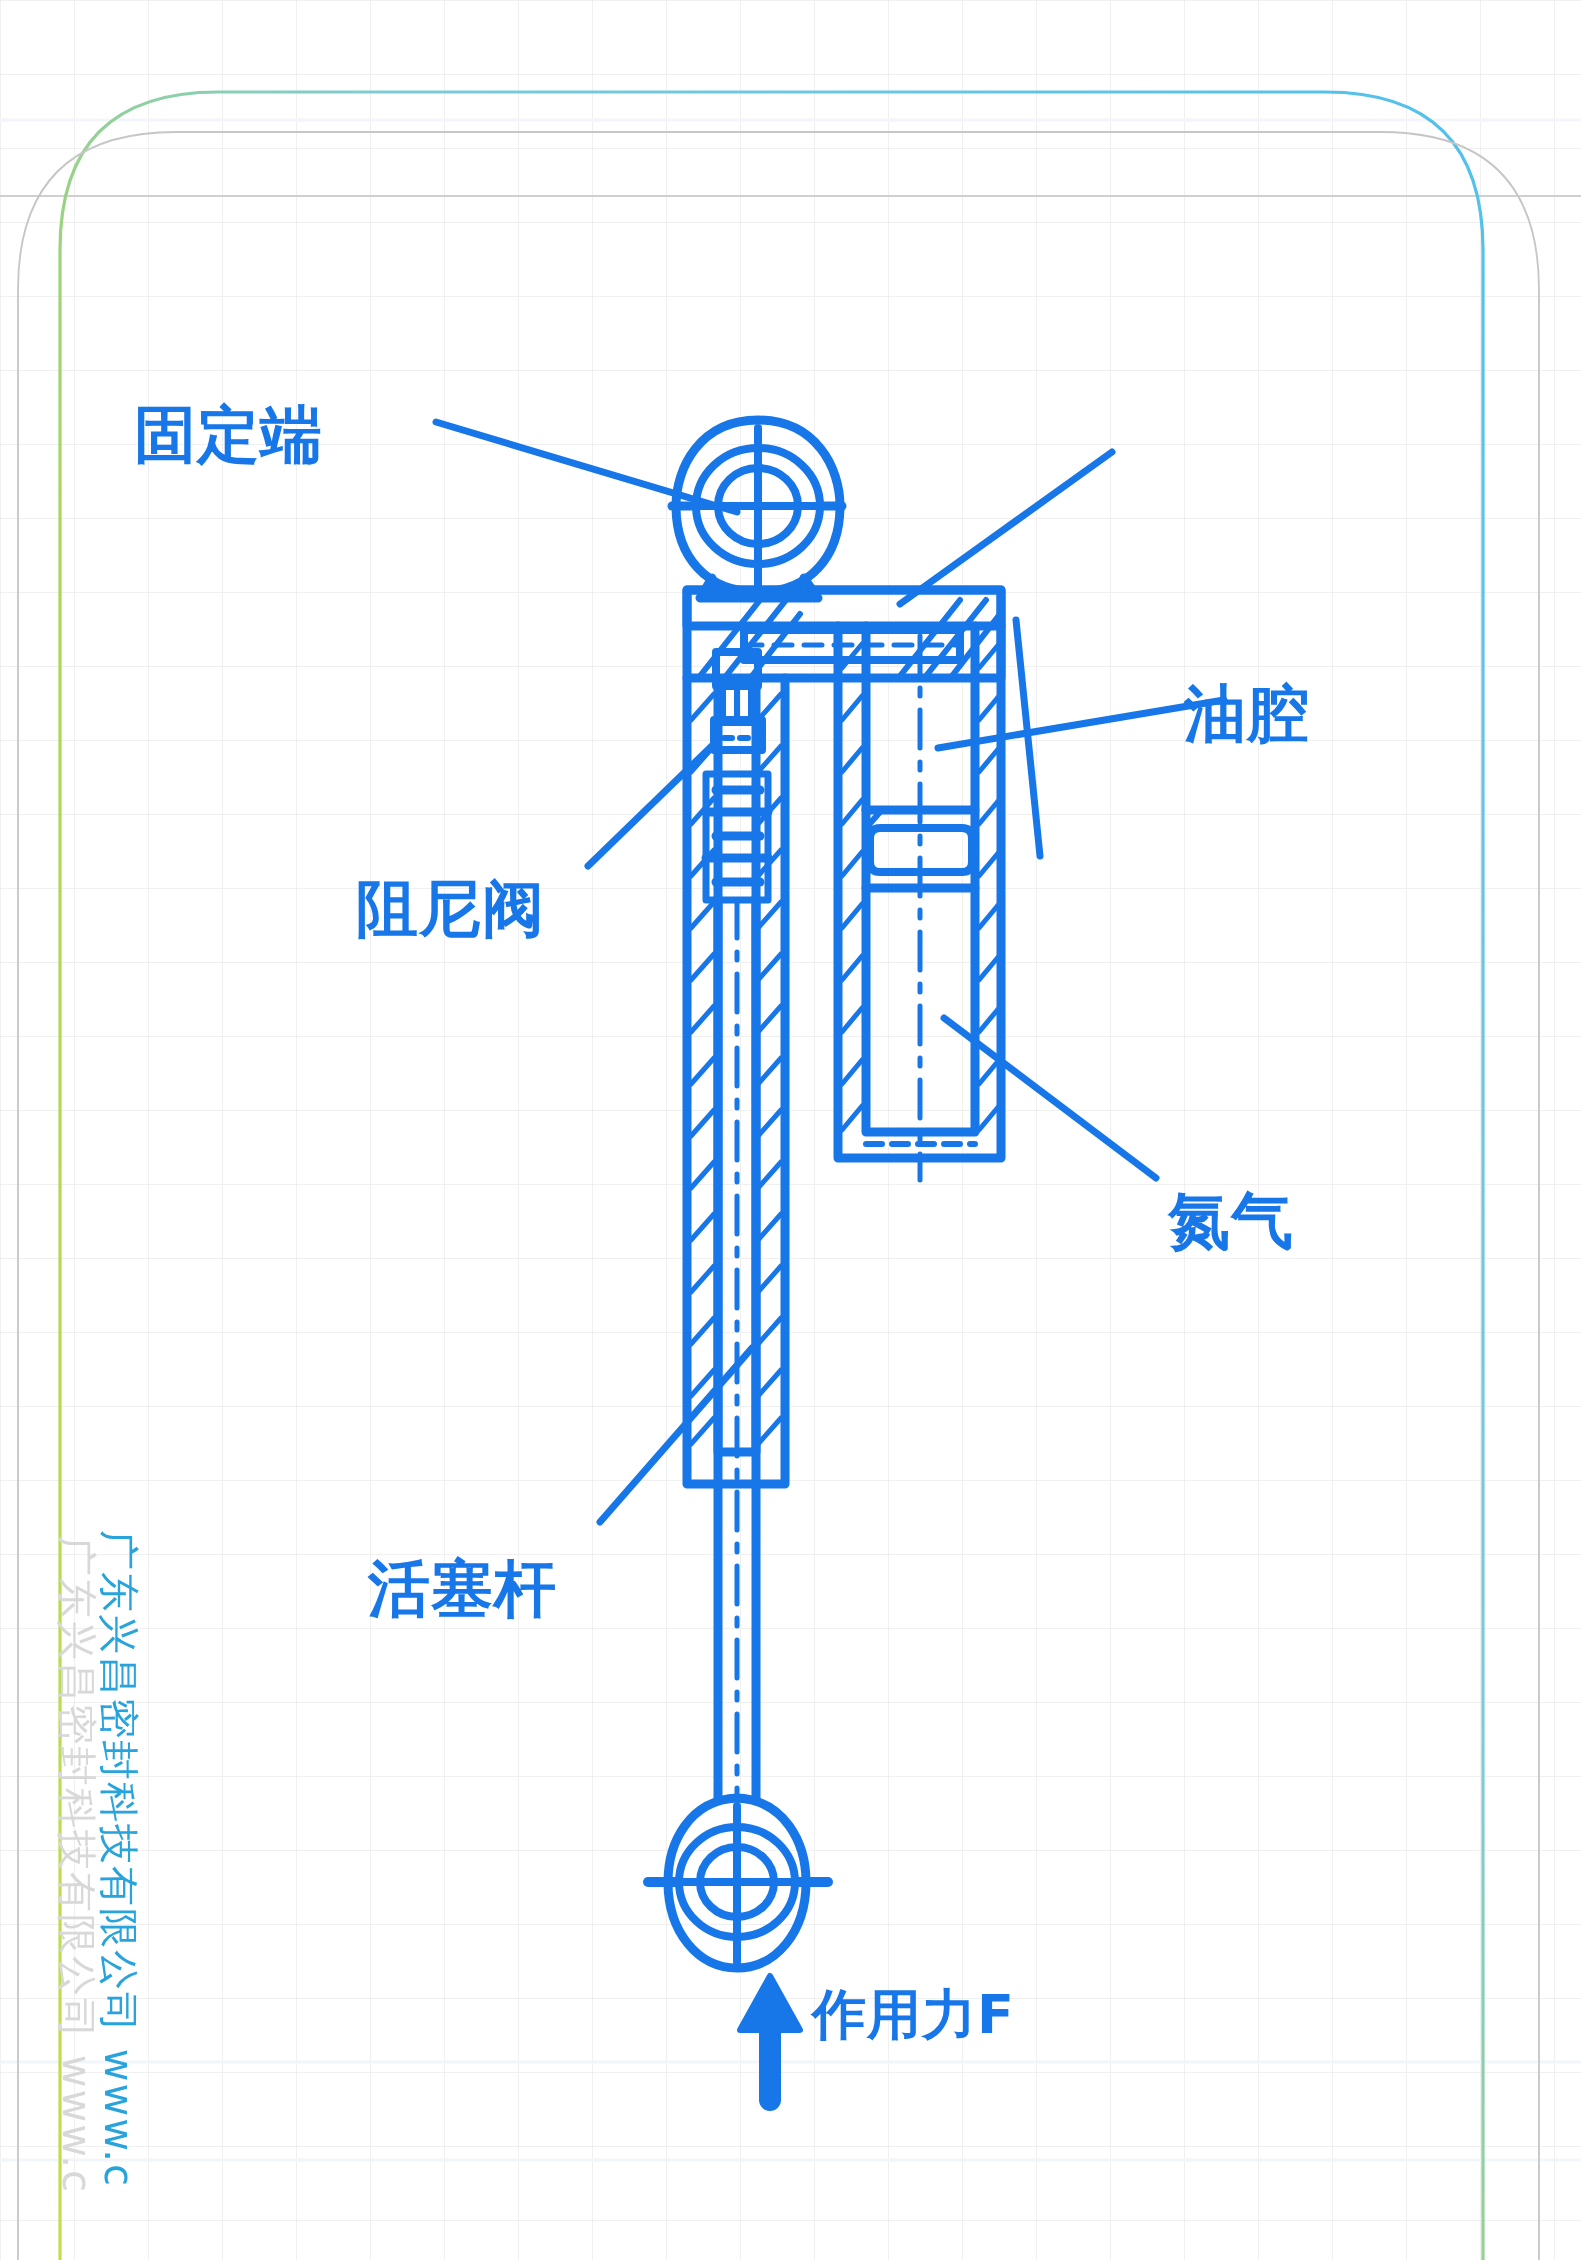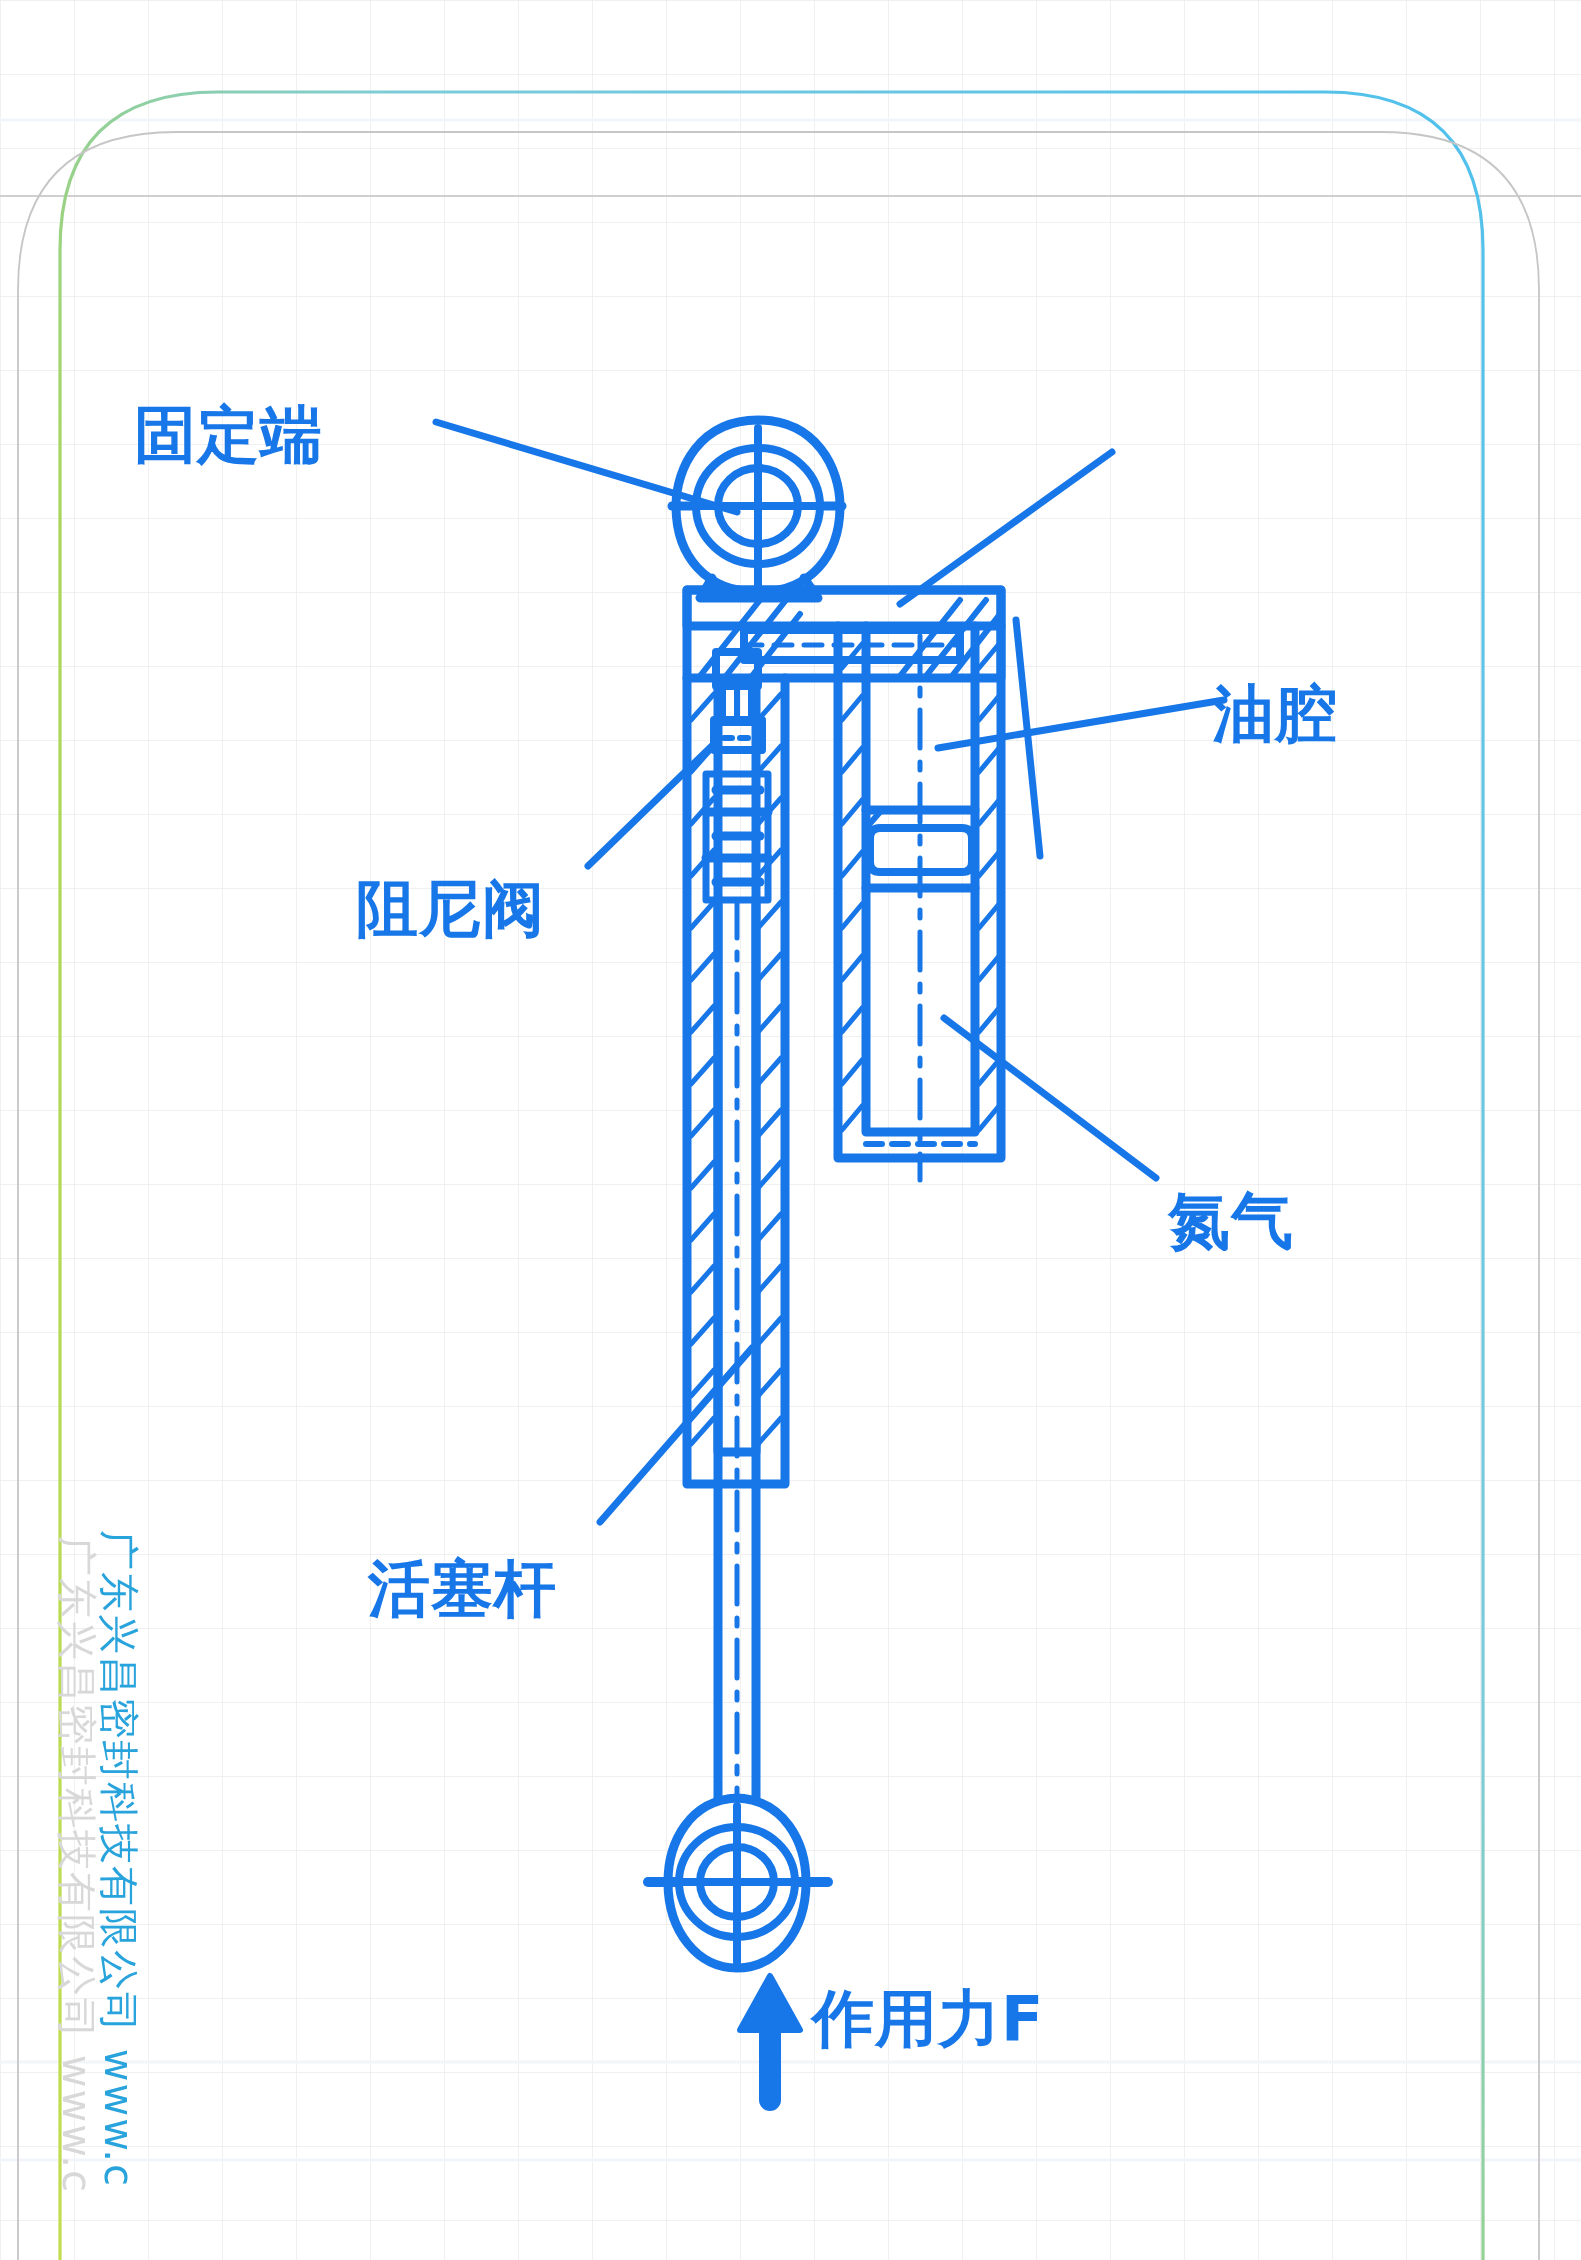--- a/index.html
+++ b/index.html
@@ -15,21 +15,21 @@
   .lbl{
     position:absolute;
     color:#1877E8;
     font-weight:700;
     font-family:"DejaVu Sans","Liberation Sans",sans-serif;
     white-space:nowrap;
     letter-spacing:1px;
     line-height:1;
   }
   .lbl-lg{font-size:62px;}
-  .lbl-force{font-size:62px;}
+  .lbl-force{font-size:54px;}
   .wm{
     position:absolute;
     font-family:"DejaVu Sans","Liberation Sans",sans-serif;
     white-space:nowrap;
     transform-origin:0 0;
     font-weight:500;
     letter-spacing:2px;
   }
   .wm-blue{color:#29A3DC;font-size:40px;}
   .wm-gray{color:#d8d8d8;font-size:40px;}
@@ -243,21 +243,21 @@
         <line x1="1156" y1="1178" x2="944" y2="1018"></line>
         <line x1="600" y1="1522" x2="752" y2="1348"></line>
         <line x1="1016" y1="620" x2="1040" y2="856"></line>
       </g>
     </g>
   </svg>
 
   <div class="lbl lbl-lg" style="left:134px;top:404px;">固定端</div>
 
 
-  <div class="lbl lbl-lg" style="left:1212px;top:683px;">油腔</div>
+  <div class="lbl lbl-lg" style="left:1184px;top:683px;">油腔</div>
 
   <div class="lbl lbl-lg" style="left:356px;top:878px;text-align:center;">阻尼阀</div>
 
   <div class="lbl lbl-lg" style="left:1168px;top:1190px;">氮气</div>
 
   <div class="lbl lbl-lg" style="left:368px;top:1518px;margin-top:40px;">活塞杆</div>
 
   <div class="lbl lbl-force" style="left:812px;top:1988px;">作用力F</div>
 
   <div class="wm wm-gray" style="left:104px;top:1536px;transform:rotate(90deg);">广东兴昌密封科技有限公司 www.c</div>

